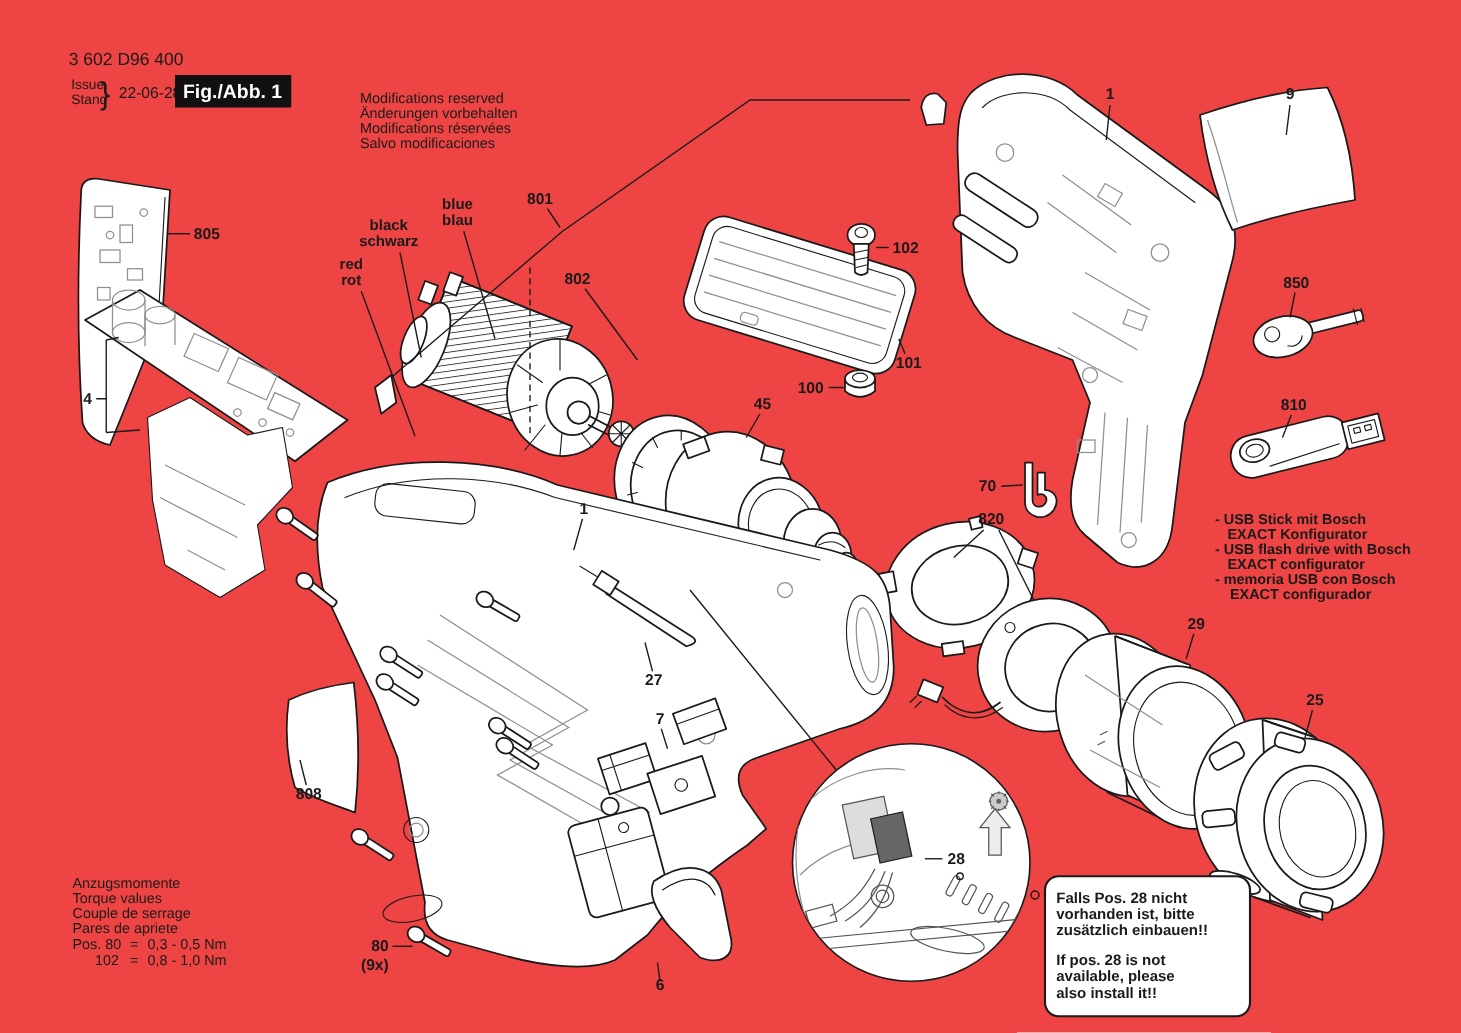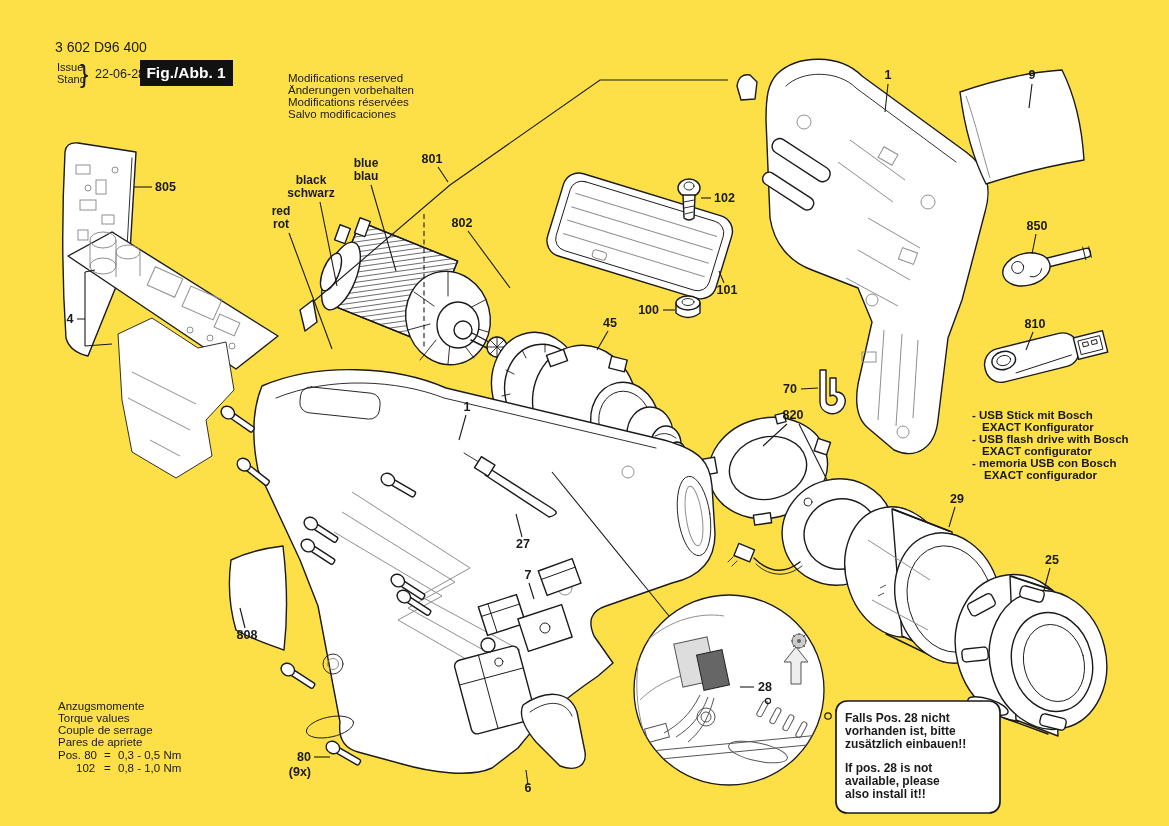--- a/index.html
+++ b/index.html
@@ -1,16 +1,16 @@
 <!DOCTYPE html>
 <html><head>
 <meta charset="utf-8">
 <style>
   html,body{margin:0;padding:0;background:#fff;}
-  .page{position:relative;width:1169px;height:826px;background:#fde047;overflow:hidden;}
+  .page{position:relative;width:1169px;height:826px;background:#ef4444;overflow:hidden;}
   svg text{font-family:"Liberation Sans","DejaVu Sans",sans-serif;fill:#1a1a1a;}
   .num{font-size:12.5px;font-weight:700;text-anchor:middle;}
   .numstart{font-size:12.5px;font-weight:700;text-anchor:start;}
   .numend{font-size:12.5px;font-weight:700;text-anchor:end;}
   .wire{font-size:12px;font-weight:700;text-anchor:middle;}
   .small{font-size:11.5px;}
   .smallb{font-size:11.5px;font-weight:700;}
   .noteb{font-size:12px;font-weight:700;}
   .hdr{font-size:14px;}
   .tiny{font-size:11px;}

